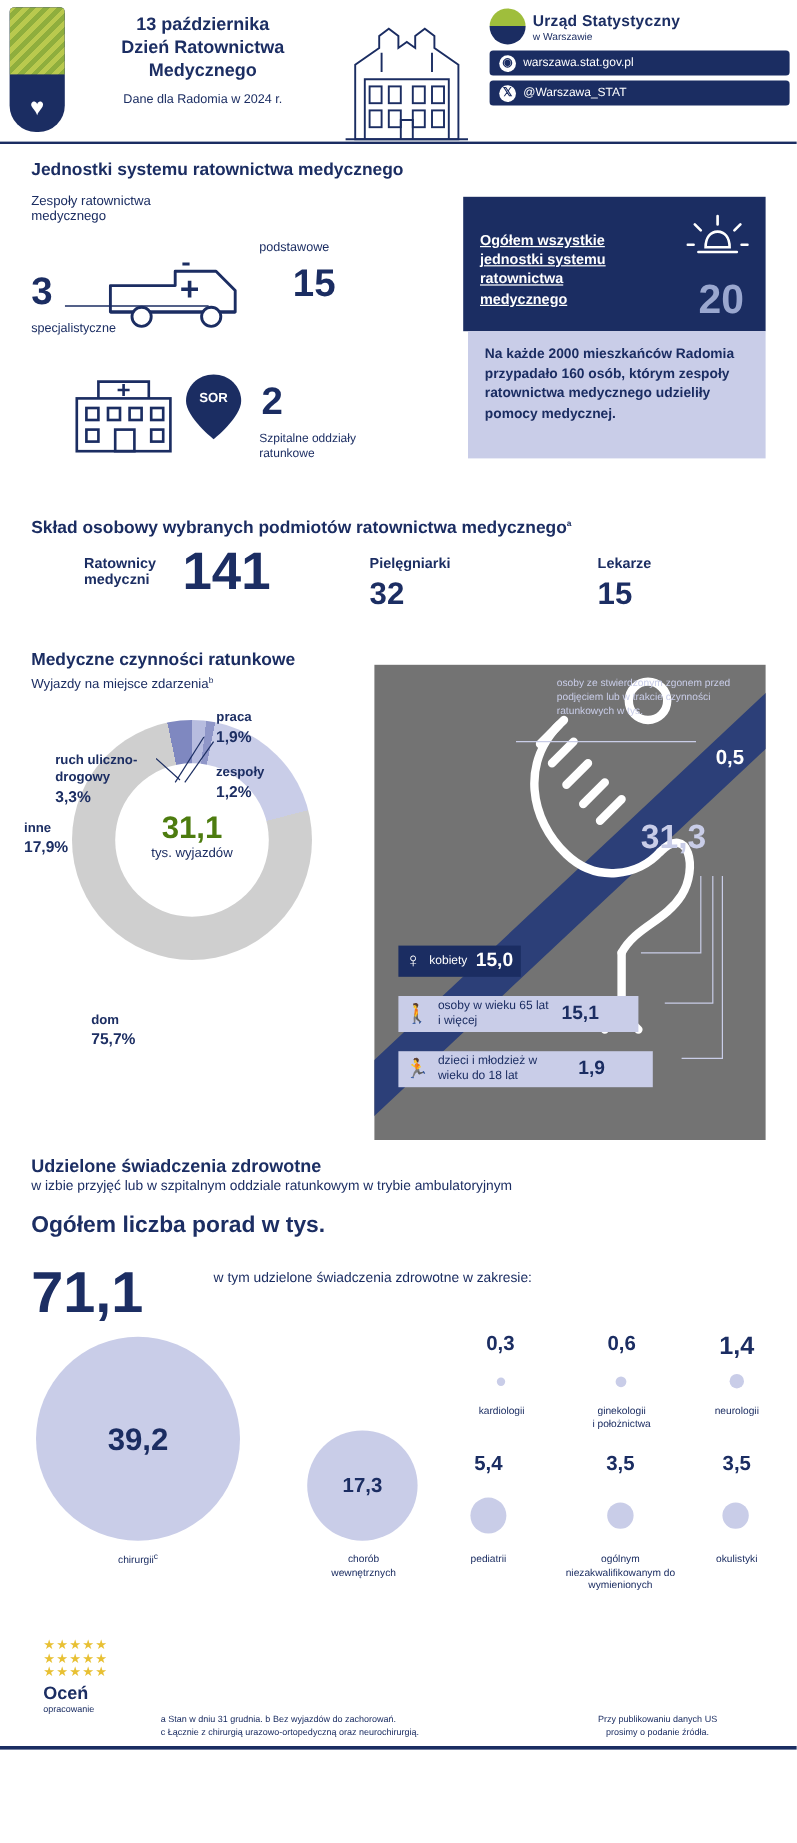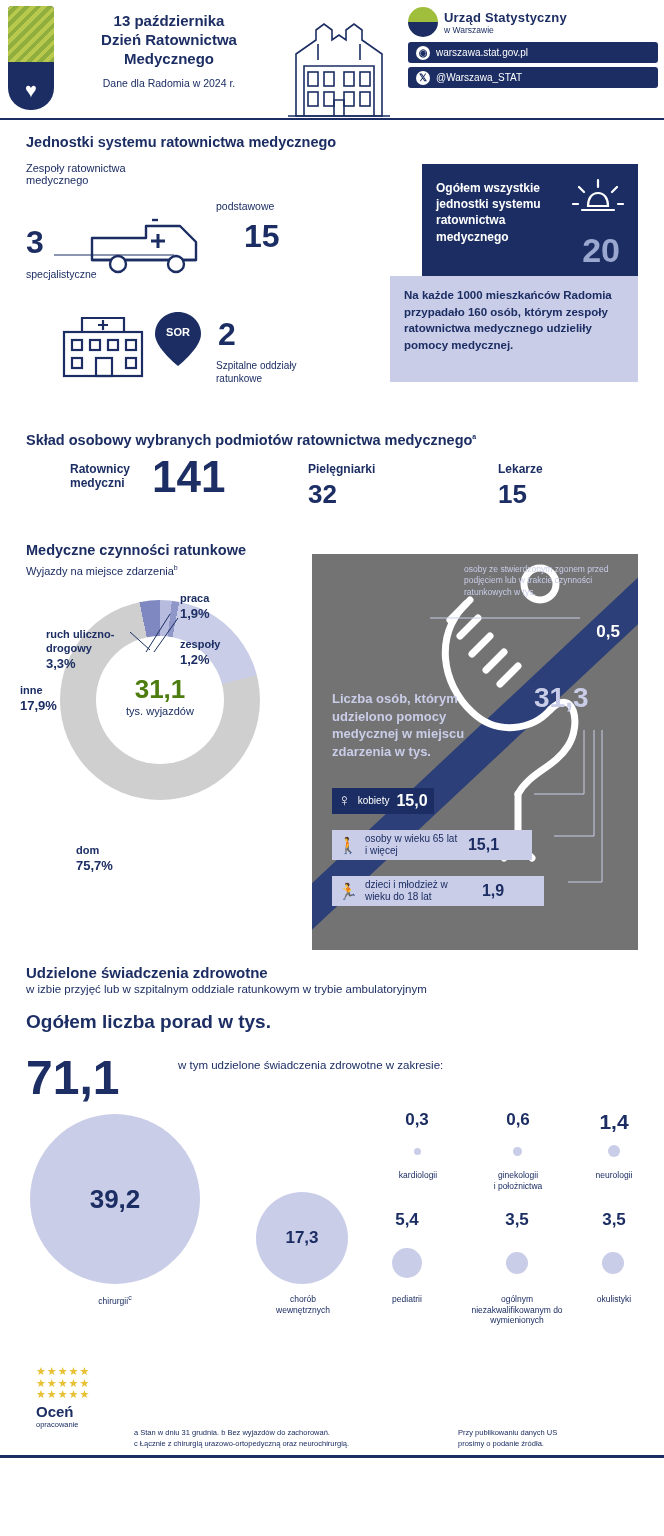--- a/index.html
+++ b/index.html
@@ -87,22 +87,22 @@
     font-size: 14.5px; font-weight: bold; color: #1b2d62;
   }
   .sec-sub { font-size: 11px; color: #1b2d62; }
 
   
   .s1 { padding: 14px 26px 0 26px; position: relative; height: 310px; }
   .s1 .left { width: 330px; position: relative; }
   .big-num { font-size: 32px; font-weight: bold; color: #1b2d62; line-height: 1; }
   .amb-row { position: relative; height: 100px; margin-top: 8px; }
   .panel-a {
-    position: absolute; right: 26px; top: 44px; width: 216px; height: 112px;
-    background: #1b2d62; color: #fff; padding: 16px 14px;
+    position: absolute; right: 26px; top: 44px; width: 252px; height: 112px;
+    background: #1b2d62; color: #fff; padding: 28px 14px; text-decoration: underline;
   }
   .panel-a .txt { font-size: 12px; font-weight: bold; line-height: 1.35; width: 140px; }
   .panel-a .num { position: absolute; right: 18px; bottom: 6px; font-size: 34px; font-weight: bold; color: #9aa7cf; }
   .panel-b {
     position: absolute; right: 26px; top: 156px; width: 248px; height: 106px;
     background: #c9cde8; color: #1b2d62; padding: 11px 14px;
     font-size: 11.5px; font-weight: bold; line-height: 1.45;
   }
 
   
@@ -310,21 +310,21 @@
       <g fill="none" stroke="#ffffff" stroke-width="2.2" stroke-linecap="round">
         <path d="M16 32 C16 24 20 19 26 19 C32 19 36 24 36 32 Z"></path>
         <path d="M10 36 L42 36"></path>
         <path d="M26 13 L26 6 M12 18 L7 13 M40 18 L45 13 M6 30 L1 30 M46 30 L51 30"></path>
       </g>
     </svg>
     <div class="num">20</div>
   </div>
 
   <div class="panel-b">
-    <span>Na każde </span><span>1000 mieszkańców</span><span> Radomia przypadało </span><span>160 osób</span><span>, którym zespoły ratownictwa medycznego udzieliły pomocy medycznej.</span>
+    <span>Na każde </span><span>2000 mieszkańców</span><span> Radomia przypadało </span><span>160 osób</span><span>, którym zespoły ratownictwa medycznego udzieliły pomocy medycznej.</span>
   </div>
 </div>
 
 <div class="s2">
   <div class="sec-title">
     <span>Skład osobowy wybranych podmiotów ratownictwa medycznego</span><sup>a</sup>
   </div>
   <div class="row">
     <div class="cell" style="position:relative;">
       <div class="lab" style="width:86px;">
@@ -359,21 +359,21 @@
   </div>
 
   <div class="dlabel" style="left:46px;top:86px;width:96px;">
     <span>ruch uliczno-drogowy</span>
     <div class="p">3,3%</div>
   </div>
   <div class="dlabel" style="left:20px;top:142px;">
     <span>inne</span>
     <div class="p">17,9%</div>
   </div>
-  <div class="dlabel" style="left:180px;top:50px;">
+  <div class="dlabel" style="left:180px;top:50px;text-align:right;">
     <span>praca</span>
     <div class="p">1,9%</div>
   </div>
   <div class="dlabel" style="left:180px;top:96px;">
     <span>zespoły</span>
     <div class="p">1,2%</div>
   </div>
   <div class="dlabel" style="left:76px;top:302px;">
     <span>dom</span>
     <div class="p">75,7%</div>
@@ -395,21 +395,20 @@
         <path d="M236 280 L236 330 M236 330 L222 344 M236 330 L250 344"></path>
         <circle cx="258" cy="70" r="16"></circle>
         <path d="M168 106 l16 -16 M178 122 l18 -18 M190 140 l18 -18 M204 156 l18 -18 M218 170 l18 -18"></path>
       </g>
     </svg>
     <div class="topnote">osoby ze stwierdzonym zgonem przed podjęciem lub  w trakcie czynności ratunkowych w tys.</div>
     <div class="topval">0,5</div>
     <svg width="150" height="16" style="position:absolute;right:58px;top:56px;">
       <line x1="0" y1="8" x2="150" y2="8" stroke="#c9cde8" stroke-width="1"></line>
     </svg>
-    <div class="ctext">Liczba osób, którym udzielono pomocy medycznej w miejscu zdarzenia w tys.</div>
     <div class="cnum">31,3</div>
 
     <div class="fact" style="left:20px;top:234px;">
       <span style="font-size:17px;">♀</span>
       <span class="t">kobiety</span>
       <span class="v">15,0</span>
     </div>
     <div class="fact alt" style="left:20px;top:276px;width:200px;">
       <span style="font-size:16px;">🚶</span>
       <span class="t" style="width:96px;">osoby w wieku 65 lat i więcej</span>
@@ -487,18 +486,18 @@
     <div class="stars">★★★★★</div>
     <div class="stars">★★★★★</div>
     <div class="stars">★★★★★</div>
     <div class="oceń" style="margin-top:2px;">Oceń</div>
     <div style="font-size:7.5px;">opracowanie</div>
   </div>
   <div class="foot-note" style="position:absolute;left:134px;top:66px;width:300px;">
     <div>a Stan w dniu 31 grudnia.  b Bez wyjazdów do zachorowań.</div>
     <div>c Łącznie z chirurgią urazowo-ortopedyczną oraz neurochirurgią.</div>
   </div>
-  <div class="foot-note" style="position:absolute;right:26px;top:66px;text-align:left;width:180px;">
+  <div class="foot-note" style="position:absolute;right:26px;top:66px;text-align:center;width:180px;">
     <div>Przy publikowaniu danych US</div>
     <div>prosimy o podanie źródła.</div>
   </div>
   <div class="fbar"></div>
 </div>
 
 </body></html>

